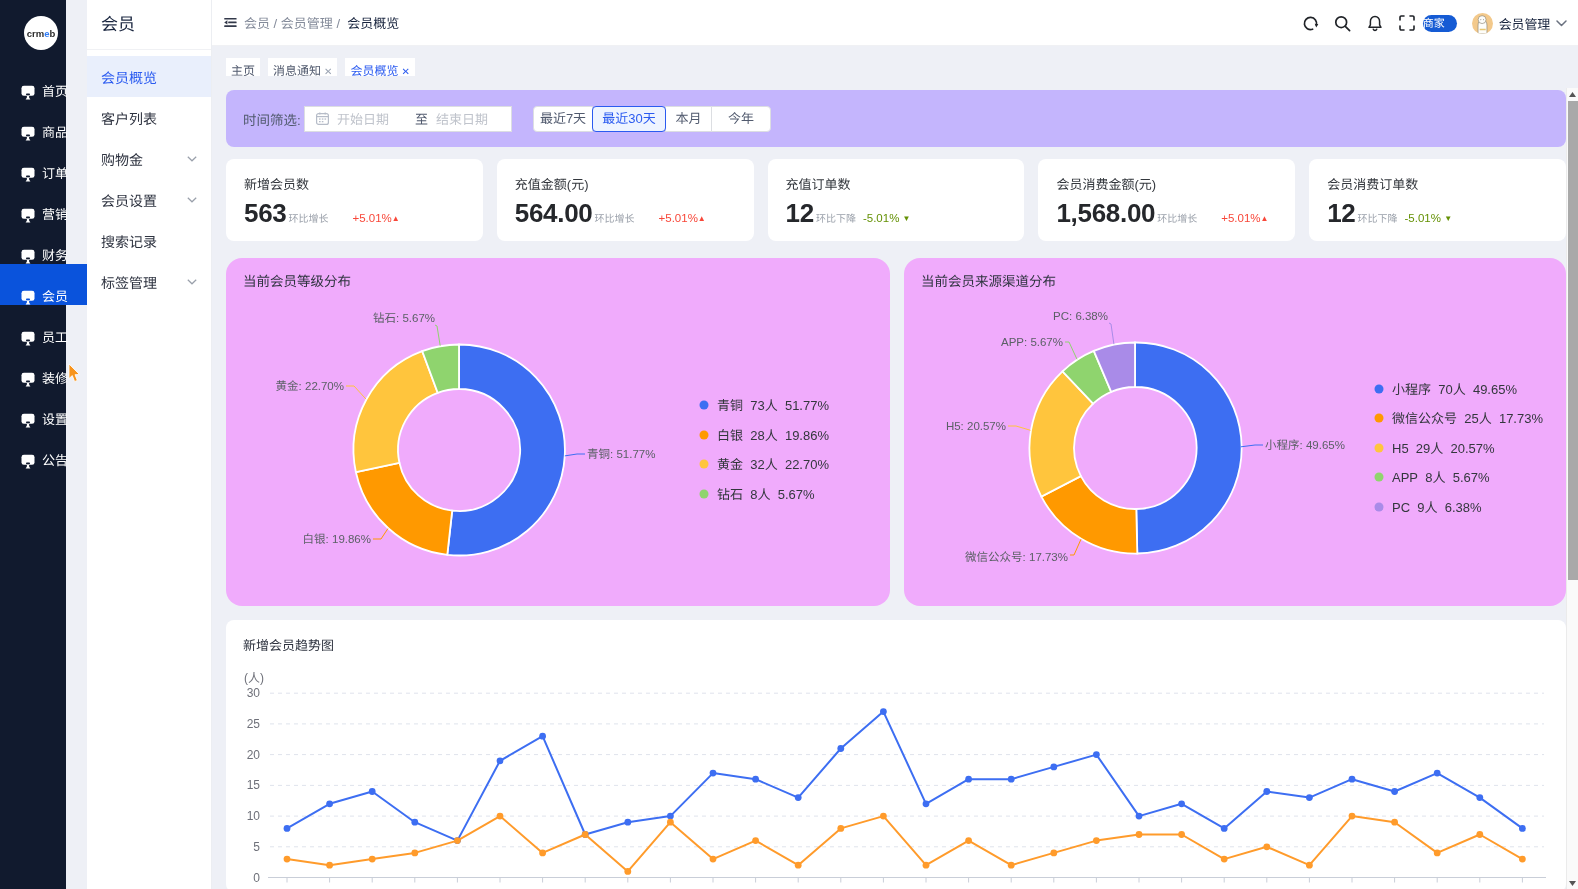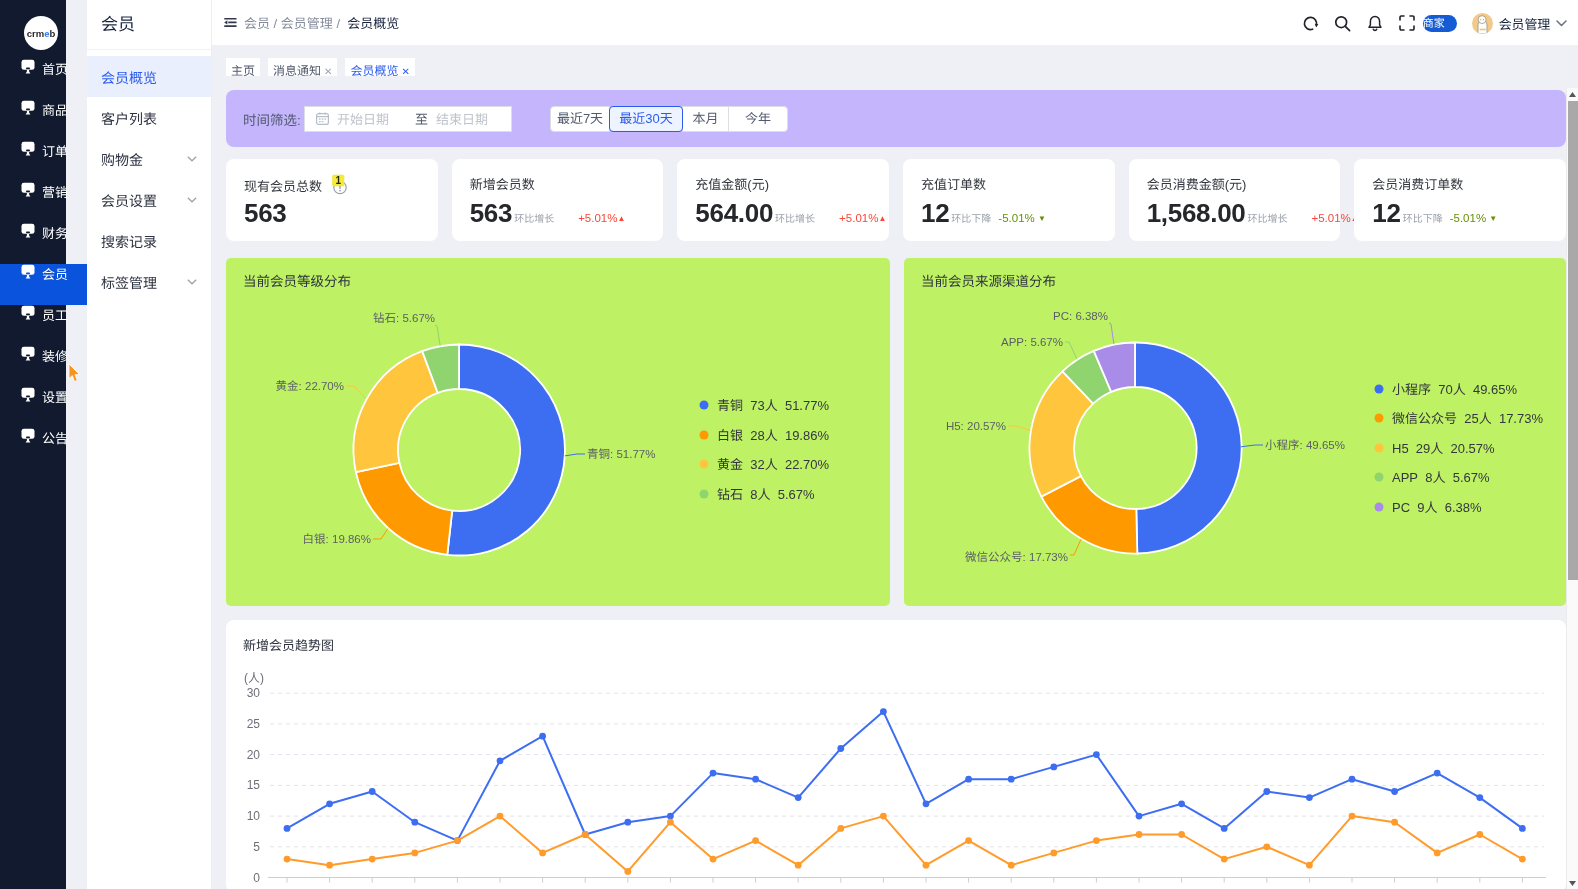--- a/index.html
+++ b/index.html
@@ -1,20 +1,20 @@
 <!DOCTYPE html>
 <html lang="zh-CN"><head><meta charset="utf-8"><title>会员概览</title><style>
 *{margin:0;padding:0;box-sizing:border-box}
 html,body{width:1578px;height:889px;overflow:hidden;font-family:"Liberation Sans",sans-serif;background:#eef0f6}
 .app{position:relative;width:1578px;height:889px}
 .side1{position:absolute;left:0;top:0;width:66px;height:889px;background:#111a2e;z-index:10}
 .logo{position:absolute;left:24px;top:16px;width:34px;height:34px;border-radius:50%;background:#fff;display:flex;align-items:center;justify-content:center;font-size:9.5px;font-weight:bold;color:#2b2b2b;letter-spacing:0}
 .logo i{font-style:normal;color:#2f7cf6}
 .l-nav{position:absolute;top:59px;left:0;width:87px}
-.l-item{height:41px;display:flex;align-items:flex-start;padding-left:21px;color:#fff;font-size:13px;cursor:default;--icobg:#111a2e}
+.l-item{height:41px;display:flex;align-items:flex-end;padding-left:21px;color:#fff;font-size:13px;cursor:default;--icobg:#111a2e}
 .l-item svg{margin-right:7px;flex:none}
 .l-item.sel{background:#0a53dc;--icobg:#0a53dc}
 .side2{position:absolute;left:87px;top:0;width:125px;height:889px;background:#fff;z-index:9;border-right:1px solid #eceef2}
 .s-title{height:50px;line-height:50px;padding-left:14px;font-size:17px;color:#17233d;border-bottom:1px solid #f0f1f4}
 .s-item{height:41px;display:flex;align-items:center;justify-content:space-between;padding:0 14px;font-size:14px;color:#2e3340}
 .s-item.sel{background:#e9effc;color:#2b5bf0}
 .s-nav{margin-top:6px}
 .main{position:absolute;left:212px;top:0;width:1366px;height:889px}
 .hdr{position:absolute;left:0;top:0;width:1366px;height:46px;background:#fff;border-bottom:1px solid #f0f1f4;display:flex;align-items:center}
 .hdr .clp{margin-left:12px;margin-top:2px}
@@ -32,34 +32,34 @@
 .content{position:absolute;left:0;top:88px;width:1354px;height:801px;overflow:hidden}
 .inner{padding:2px 0 0 14px}
 .card{background:#c4b5fd;border-radius:8px}
 .filter{height:57px;display:flex;align-items:center;padding-left:17px}
 .flabel{font-size:13.5px;color:#515a6e;width:61px;flex:none;white-space:nowrap}
 .dinput{margin-left:0;width:208px;height:26px;border:1px solid #dcdee2;border-radius:0;background:#fff;display:flex;align-items:center;font-size:13px;color:#c0c4cc;padding-left:11px;flex:none}
 .dinput .zhi{color:#515a6e;margin:0 8px 0 26px}
 .dinput span.ph1{margin-left:8px}
 .btns{display:flex;margin-left:21px}
 .btn{height:26px;line-height:24px;border:1px solid #dcdee2;background:#fff;font-size:13px;color:#515a6e;padding:0;text-align:center;margin-left:-1px;position:relative}
-.btn.first{border-radius:4px 0 0 4px;margin-left:17px}
+.btn.first{border-radius:4px 0 0 4px;margin-left:0}
 .btn.last{border-radius:0 4px 4px 0}
 .btn.act{border-color:#2b5bf0;color:#2b5bf0;background:#eef4ff;z-index:2;border-radius:4px}
 .stats{display:flex;gap:14px;margin-top:12px}
 .scard{flex:1;min-width:0;background:#fff;border-radius:8px;height:82px;padding:15px 0 0 18px}
 .st{font-size:13px;color:#33373d;height:22px;white-space:nowrap}
 .sv{margin-top:2px;white-space:nowrap}
 .sv b{font-size:26px;color:#25272b;font-weight:700;letter-spacing:-0.3px}
 .hb{font-size:10px;color:#9aa0aa;margin-left:2px}
 .up{font-size:11.5px;color:#f84739;margin-left:24px}
 .up i,.down i{font-style:normal;font-size:8px;vertical-align:1px}
 .down{font-size:11.5px;color:#649104;margin-left:7px}
 .chartrow{display:flex;gap:14px;margin-top:17px}
-.chcard{background:#bef264;border-radius:5px;height:348px;position:relative}
+.chcard{background:#f0abfc;border-radius:16px;height:348px;position:relative}
 .chcard.a{width:664px}
 .chcard.b{width:662px}
 .chtitle{position:absolute;left:17px;top:12px;font-size:13.5px;color:#2f3440;font-weight:400;z-index:2}
 .chcard svg{position:absolute;left:0;top:0}
 .trend{margin-top:14px;background:#fff;border-radius:8px;height:272px;position:relative}
 .chtitle.t2{top:15px;font-size:13px}
 .vscroll{position:absolute;right:0;top:88px;width:12px;height:801px;background:#fafafa;border-left:1px solid #ebebeb;z-index:20}
 .vthumb{position:absolute;left:1px;top:13px;width:10px;height:479px;background:#a9a9a9}
 .arr{position:absolute;left:0;width:11px;height:12px;display:flex;align-items:center;justify-content:center}
 </style>
@@ -277,30 +277,20 @@
               <span>结束日期</span>
             </div>
         <div class="btns">
           <div class="btn first" style="width:60px">最近7天</div>
           <div class="btn act" style="width:74px">最近30天</div>
           <div class="btn" style="width:47px">本月</div>
           <div class="btn last" style="width:60px">今年</div>
         </div>
       </div>
       <div class="stats">
-            <div class="scard">
-              <div class="st">现有会员总数<svg width="22" height="22" viewBox="0 0 22 22" style="vertical-align:-5px;margin-left:6px">
-                  <circle cx="12" cy="13.5" r="6.2" fill="#fff" stroke="#9aa0ab" stroke-width="1.2"></circle>
-                  <rect x="11.3" y="10" width="1.5" height="5" rx="0.7" fill="#9aa0ab"></rect>
-                  <circle cx="12" cy="16.6" r="0.9" fill="#9aa0ab"></circle>
-                  <rect x="4.5" y="1" width="11.5" height="11" rx="1.5" fill="#f6ec37" stroke="#e8dc2a" stroke-width="0.5"></rect>
-                  <text x="10.2" y="10" font-size="10" font-weight="bold" fill="#23261f" text-anchor="middle">1</text>
-                </svg></div>
-              <div class="sv"><b>563</b></div>
-            </div>
             <div class="scard">
               <div class="st">新增会员数</div>
               <div class="sv"><b>563</b><span class="hb">环比增长</span><span class="up">+5.01%<i>▲</i></span></div>
             </div>
             <div class="scard">
               <div class="st">充值金额(元)</div>
               <div class="sv"><b>564.00</b><span class="hb">环比增长</span><span class="up">+5.01%<i>▲</i></span></div>
             </div>
             <div class="scard">
               <div class="st">充值订单数</div>

